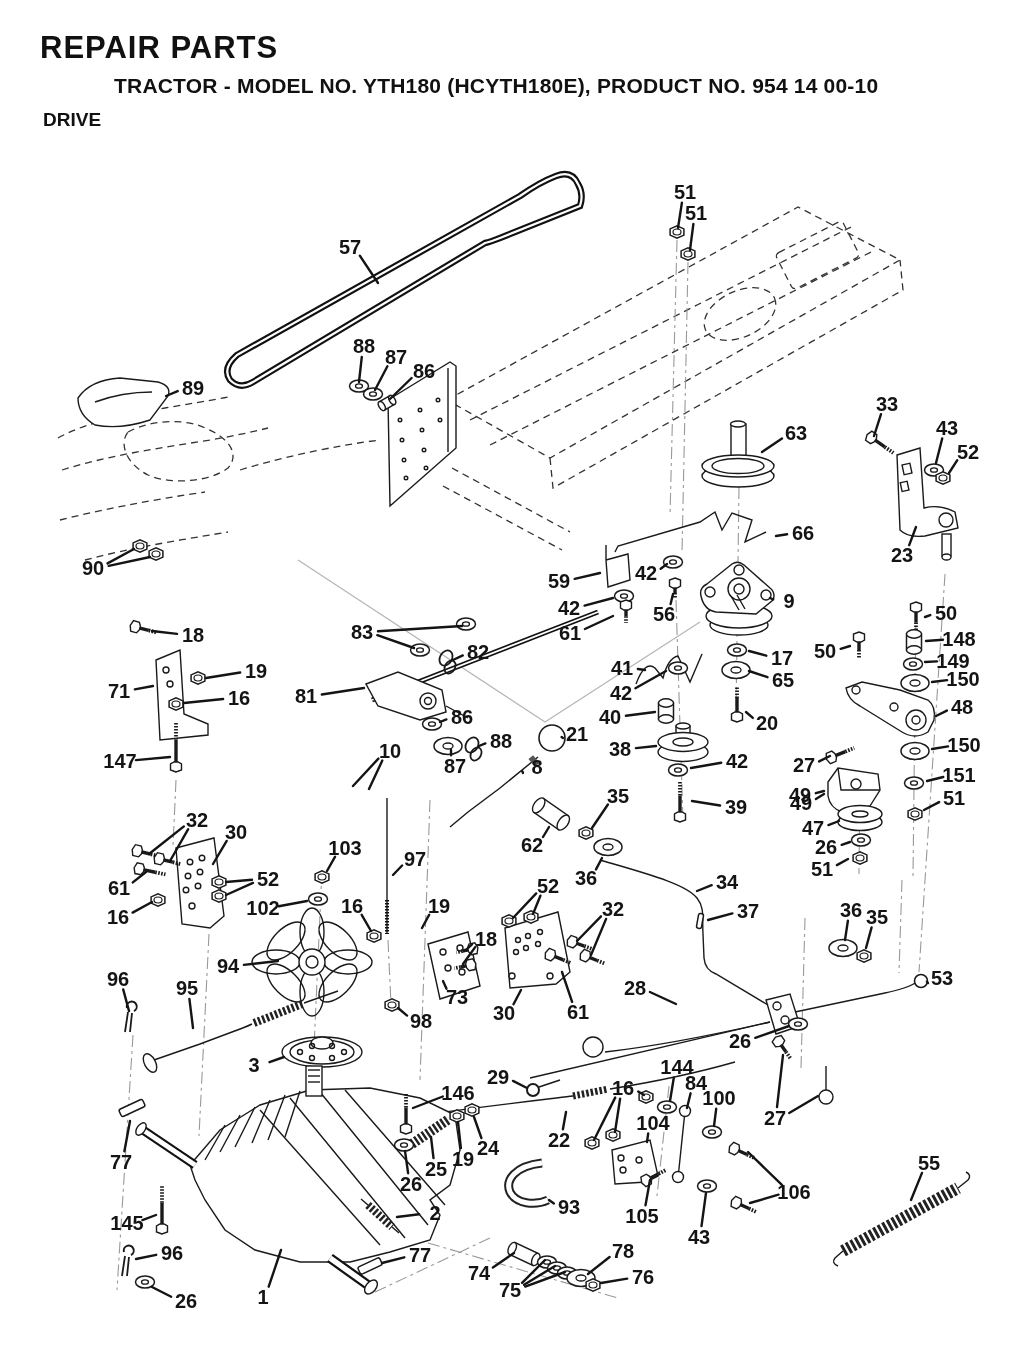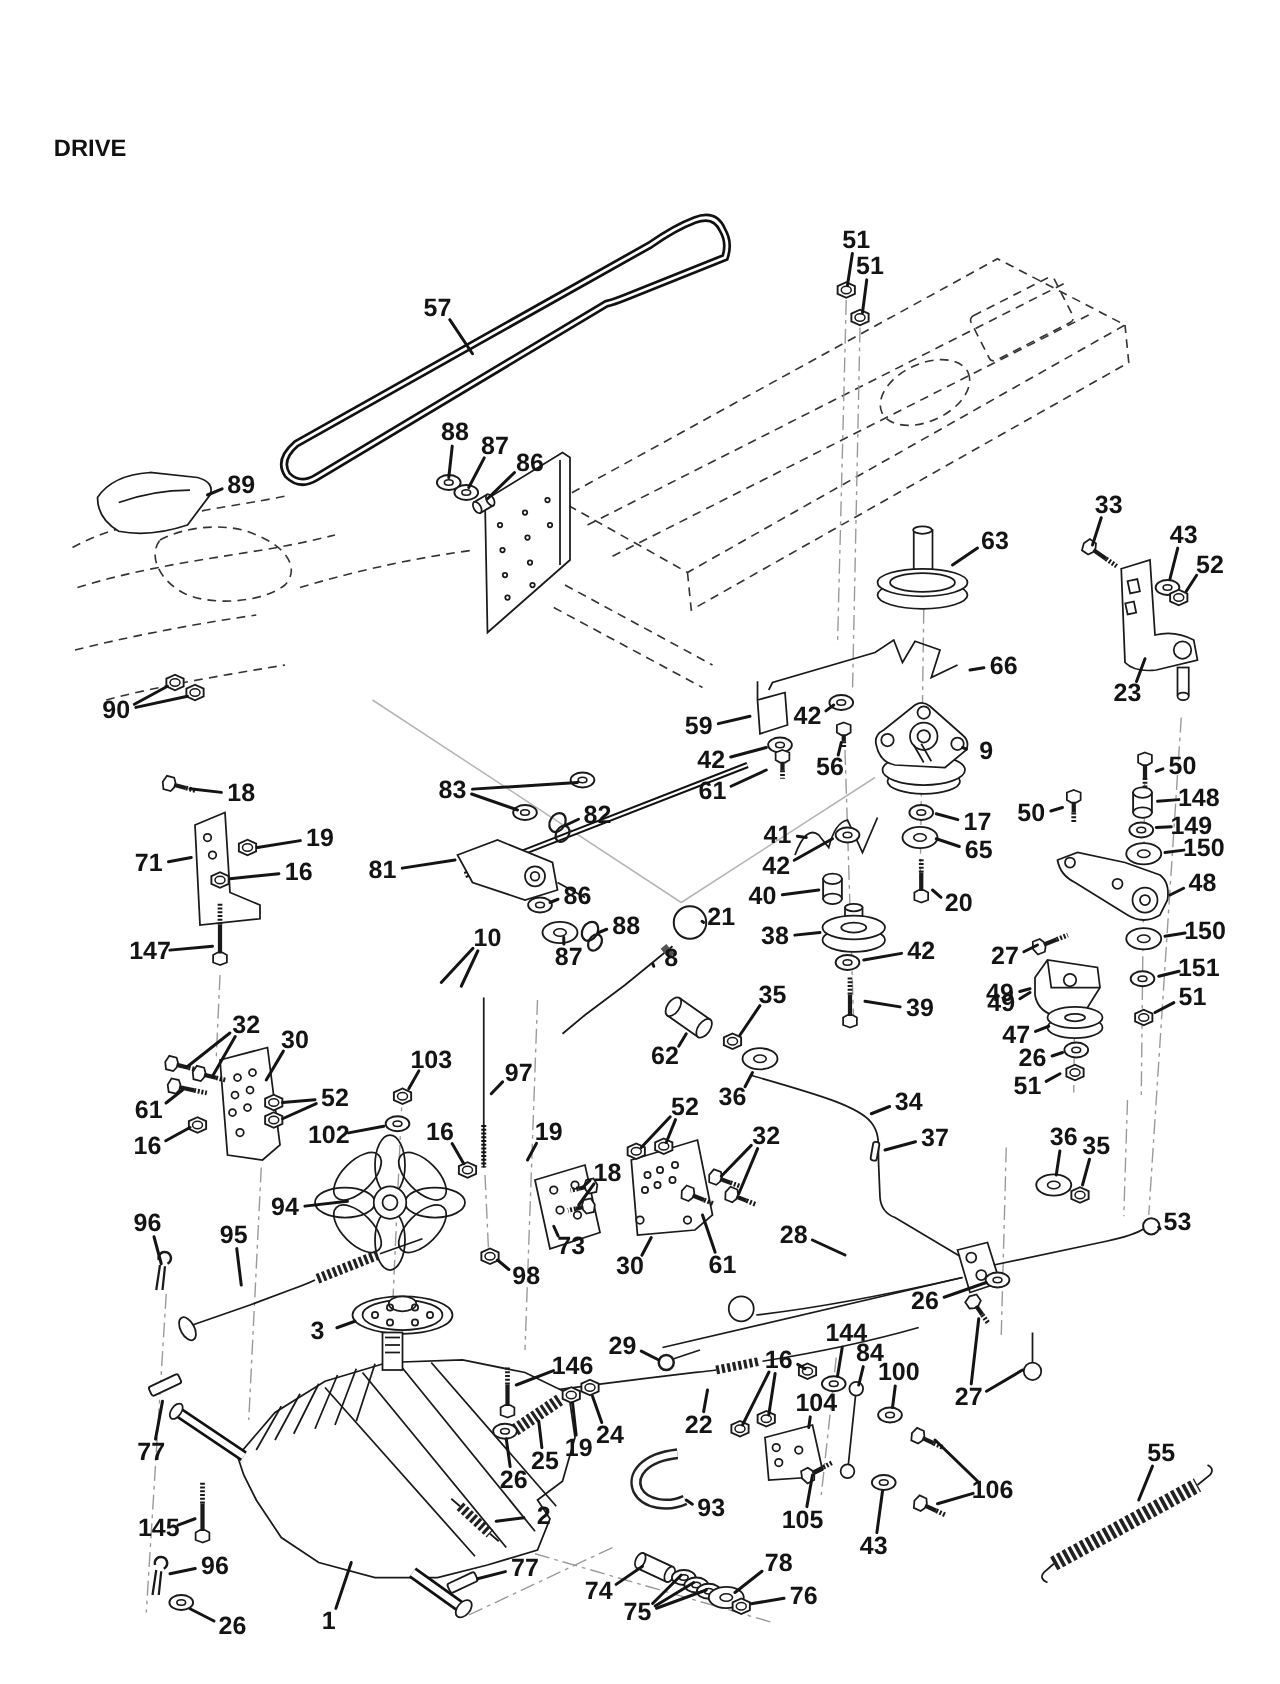--- a/index.html
+++ b/index.html
@@ -16,20 +16,22 @@
   .cl{stroke:#999;fill:none;stroke-width:1.1;stroke-dasharray:12 4 3 4;}
   .faint{stroke:#b5b5b5;fill:none;stroke-width:1.2;}
   text.callout{font-family:"Liberation Sans",sans-serif;font-size:20px;font-weight:700;
                fill:#141414;text-anchor:middle;dominant-baseline:central;}
   .lead{stroke:#141414;stroke-width:2.4;stroke-linecap:round;fill:none;}
 </style>
 </head>
 <body>
 
 <div id="page">
+  <div class="hdr t1">REPAIR PARTS</div>
+  <div class="hdr t2">TRACTOR - MODEL NO. YTH180 (HCYTH180E), PRODUCT NO. 954 14 00-10</div>
   <div class="hdr t3">DRIVE</div>
 
   <svg width="1024" height="1347" viewBox="0 0 1024 1347">
 
     <g>
       <path class="dash" d="M447,400 L798,207 L900,260 L550,458 Z"></path>
       <path class="dash" d="M550,458 L553,488 L903,290 L900,260"></path>
       <path class="dash" d="M470,420 L855,225"></path>
       <path class="dash" d="M490,445 L875,250"></path>
       <ellipse class="dash" cx="740" cy="314" rx="38" ry="23" transform="rotate(-25 740 314)"></ellipse>

